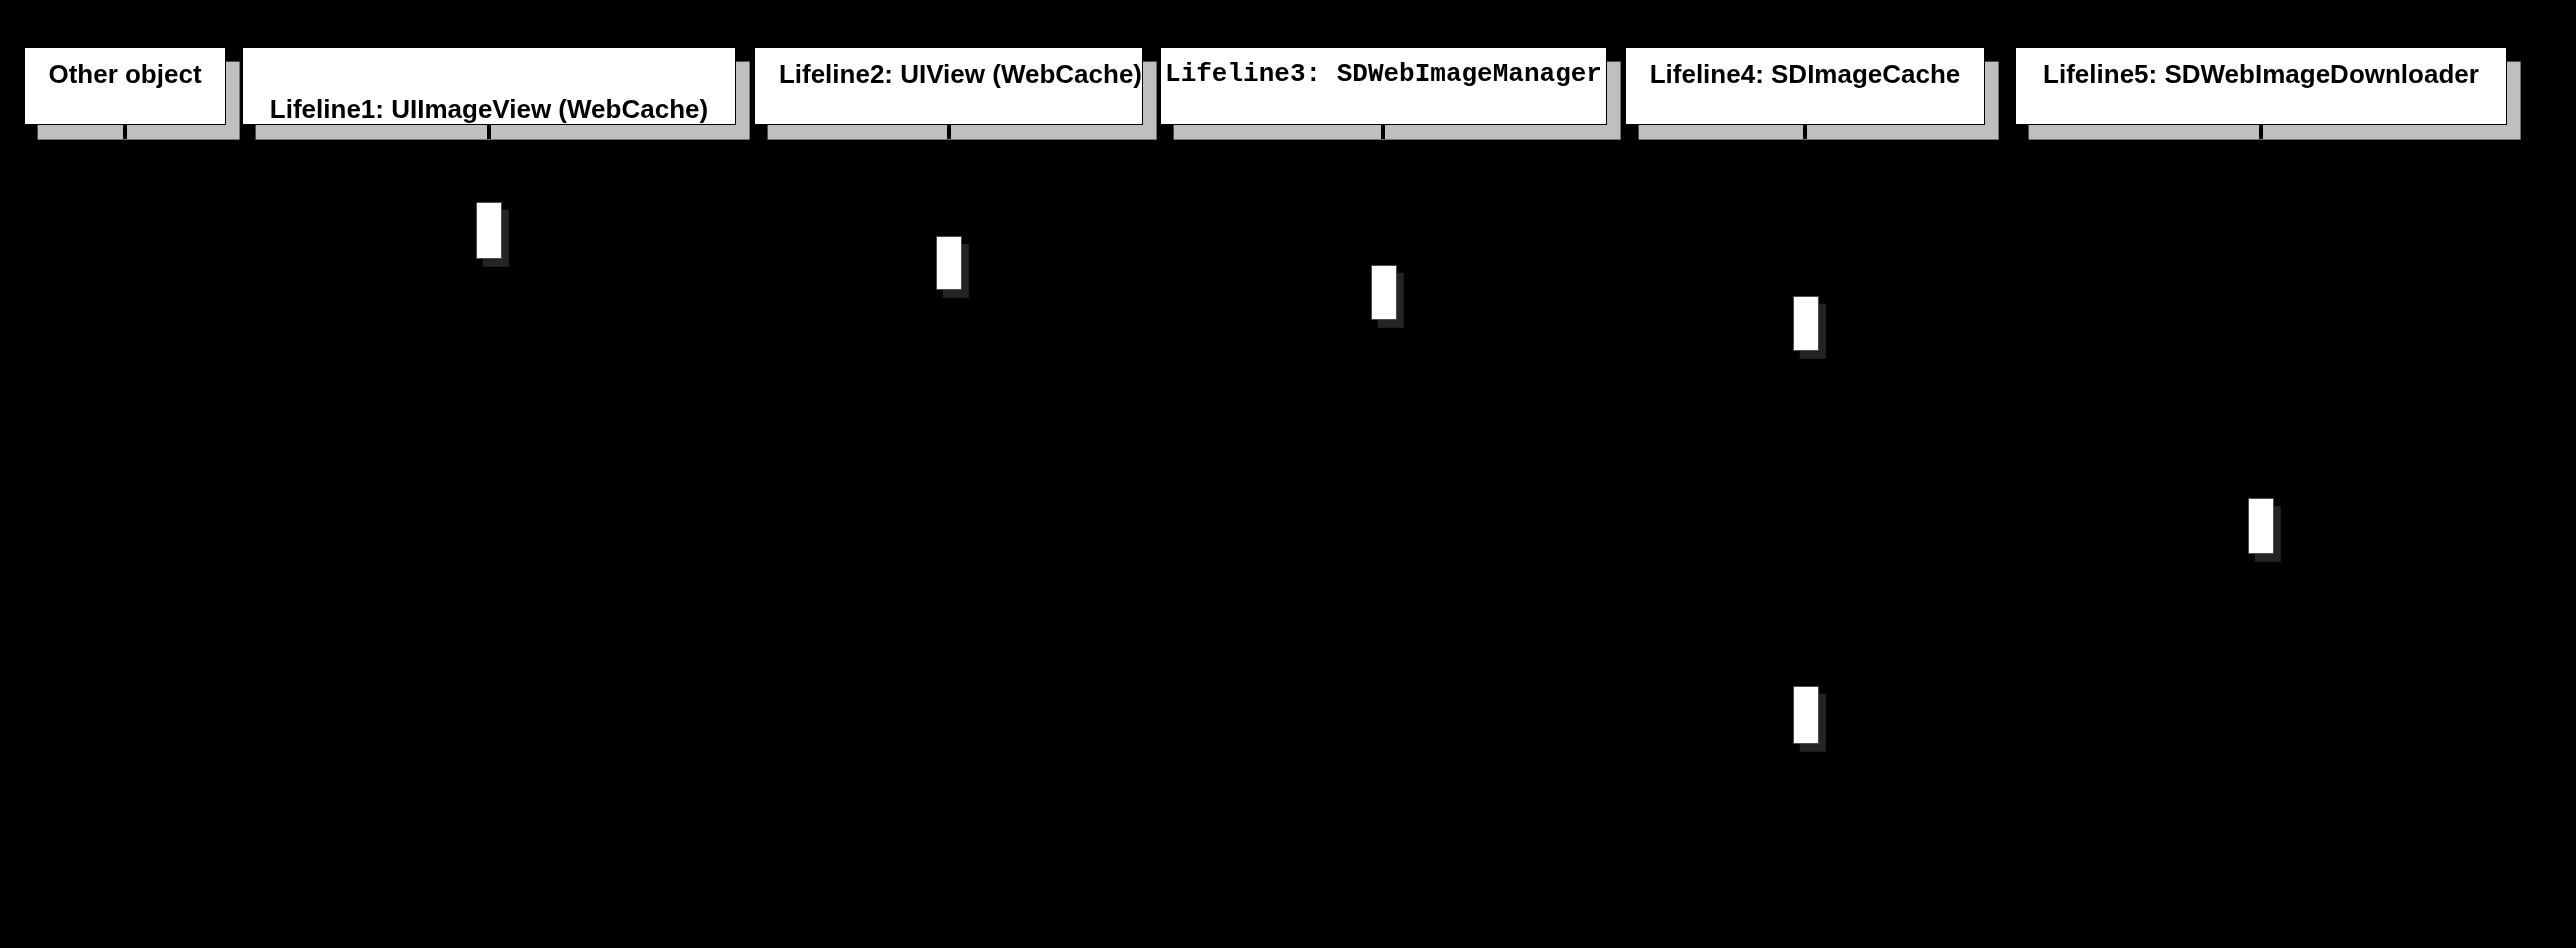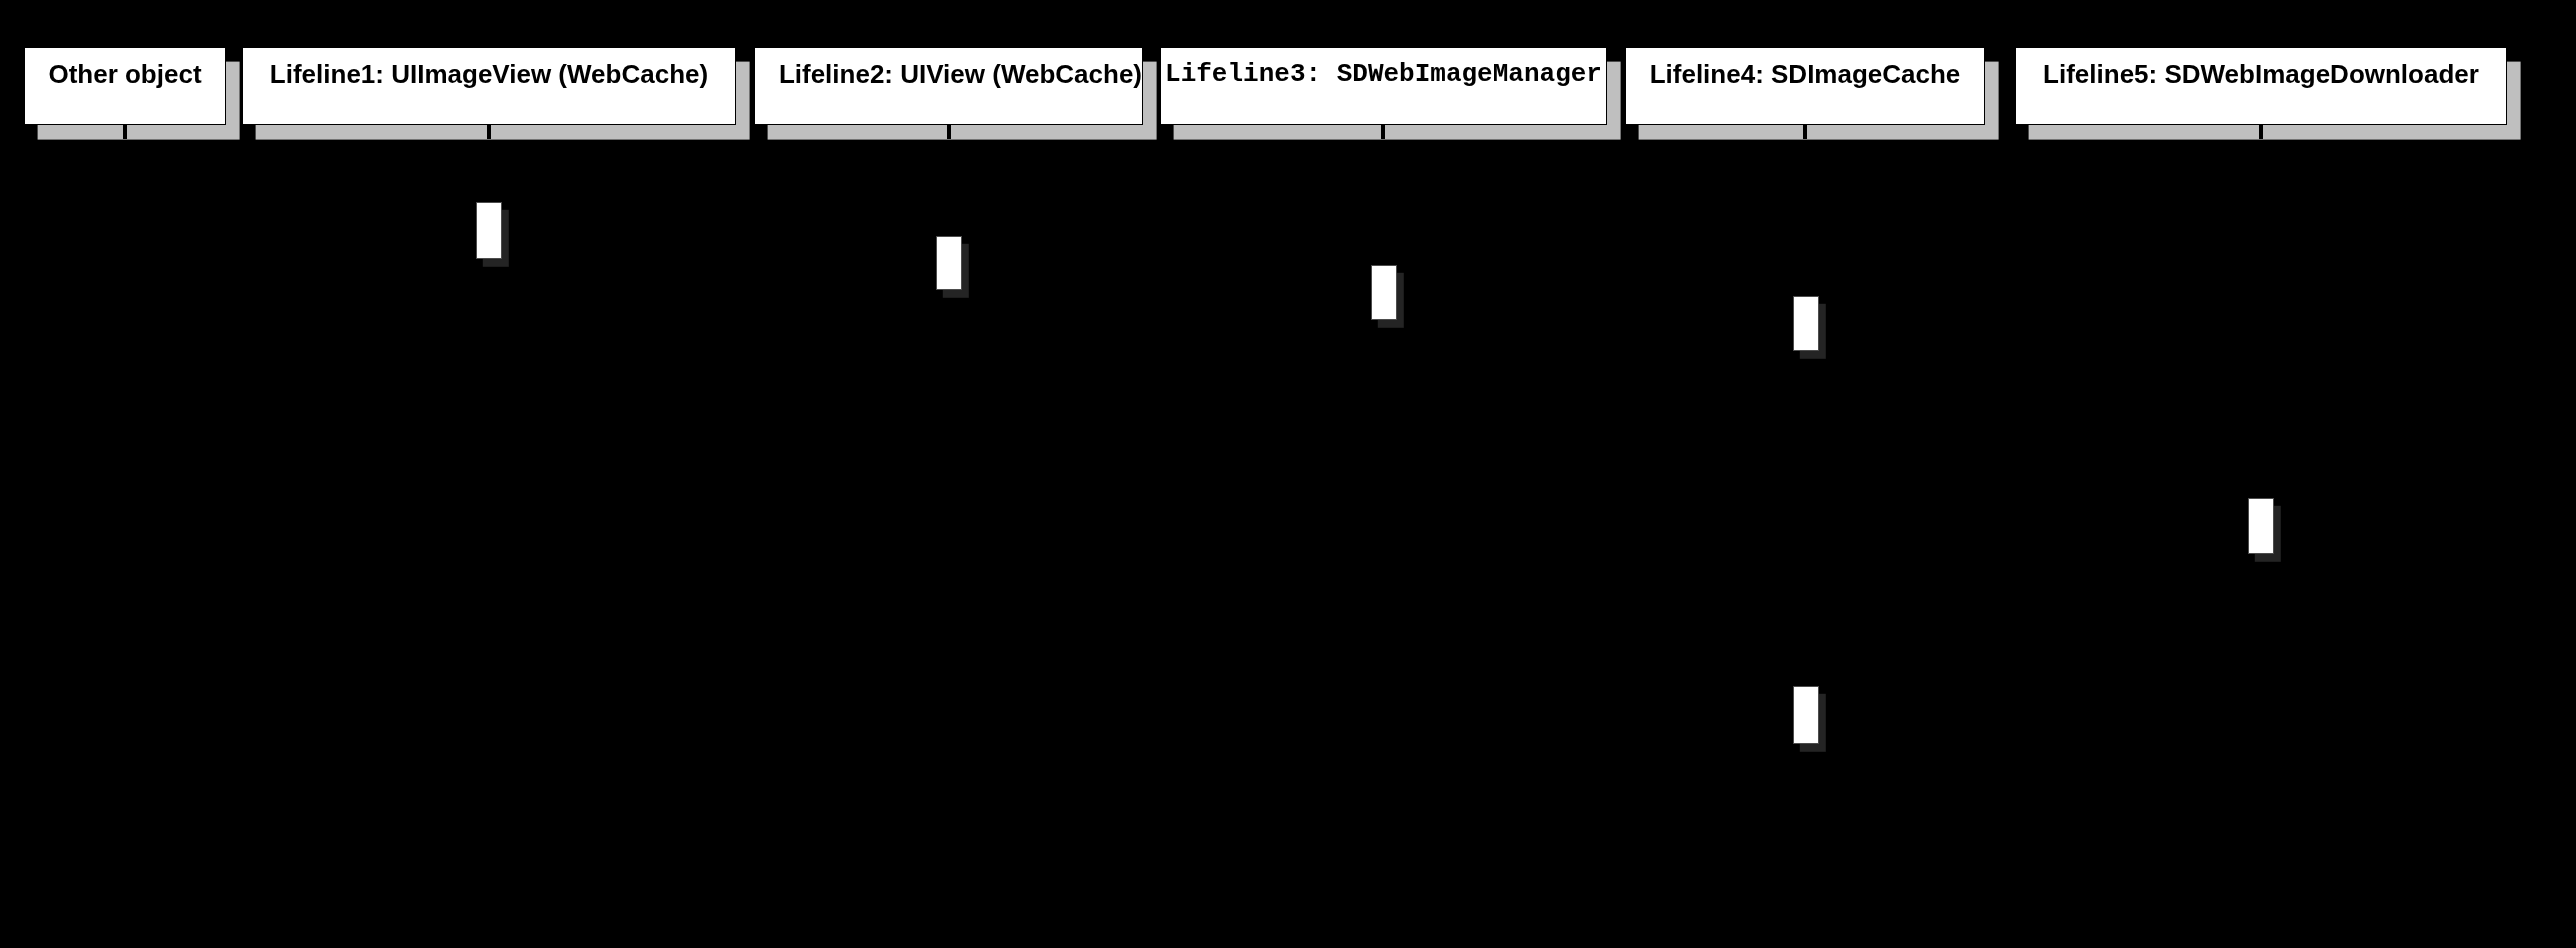--- a/index.html
+++ b/index.html
@@ -59,21 +59,21 @@
 
 <div id="canvas">
 
 <div class="lifeline">
       <div class="head" style="left: 24px; width: 202px; top: 47px; height: 78px;">
         <span class="label">Other object</span>
       </div>
       <div class="stub" style="left: 123px;"></div>
     </div>
     <div class="lifeline">
-      <div class="head" style="left: 242px; width: 494px; top: 47px; height: 78px;">
+      <div class="head" style="left: 242px; width: 494px; top: 47px; height: 78px; align-items: flex-end;">
         <span class="label">Lifeline1: UIImageView (WebCache)</span>
       </div>
       <div class="stub" style="left: 487px;"></div>
     <div class="bar" style="left: 476px; width: 26px; top: 202px; height: 57px;"></div>
     </div>
     <div class="lifeline">
       <div class="head" style="left: 754px; width: 389px; top: 47px; height: 78px; justify-content: flex-end;">
         <span class="label">Lifeline2: UIView (WebCache)</span>
       </div>
       <div class="stub" style="left: 947px;"></div>

